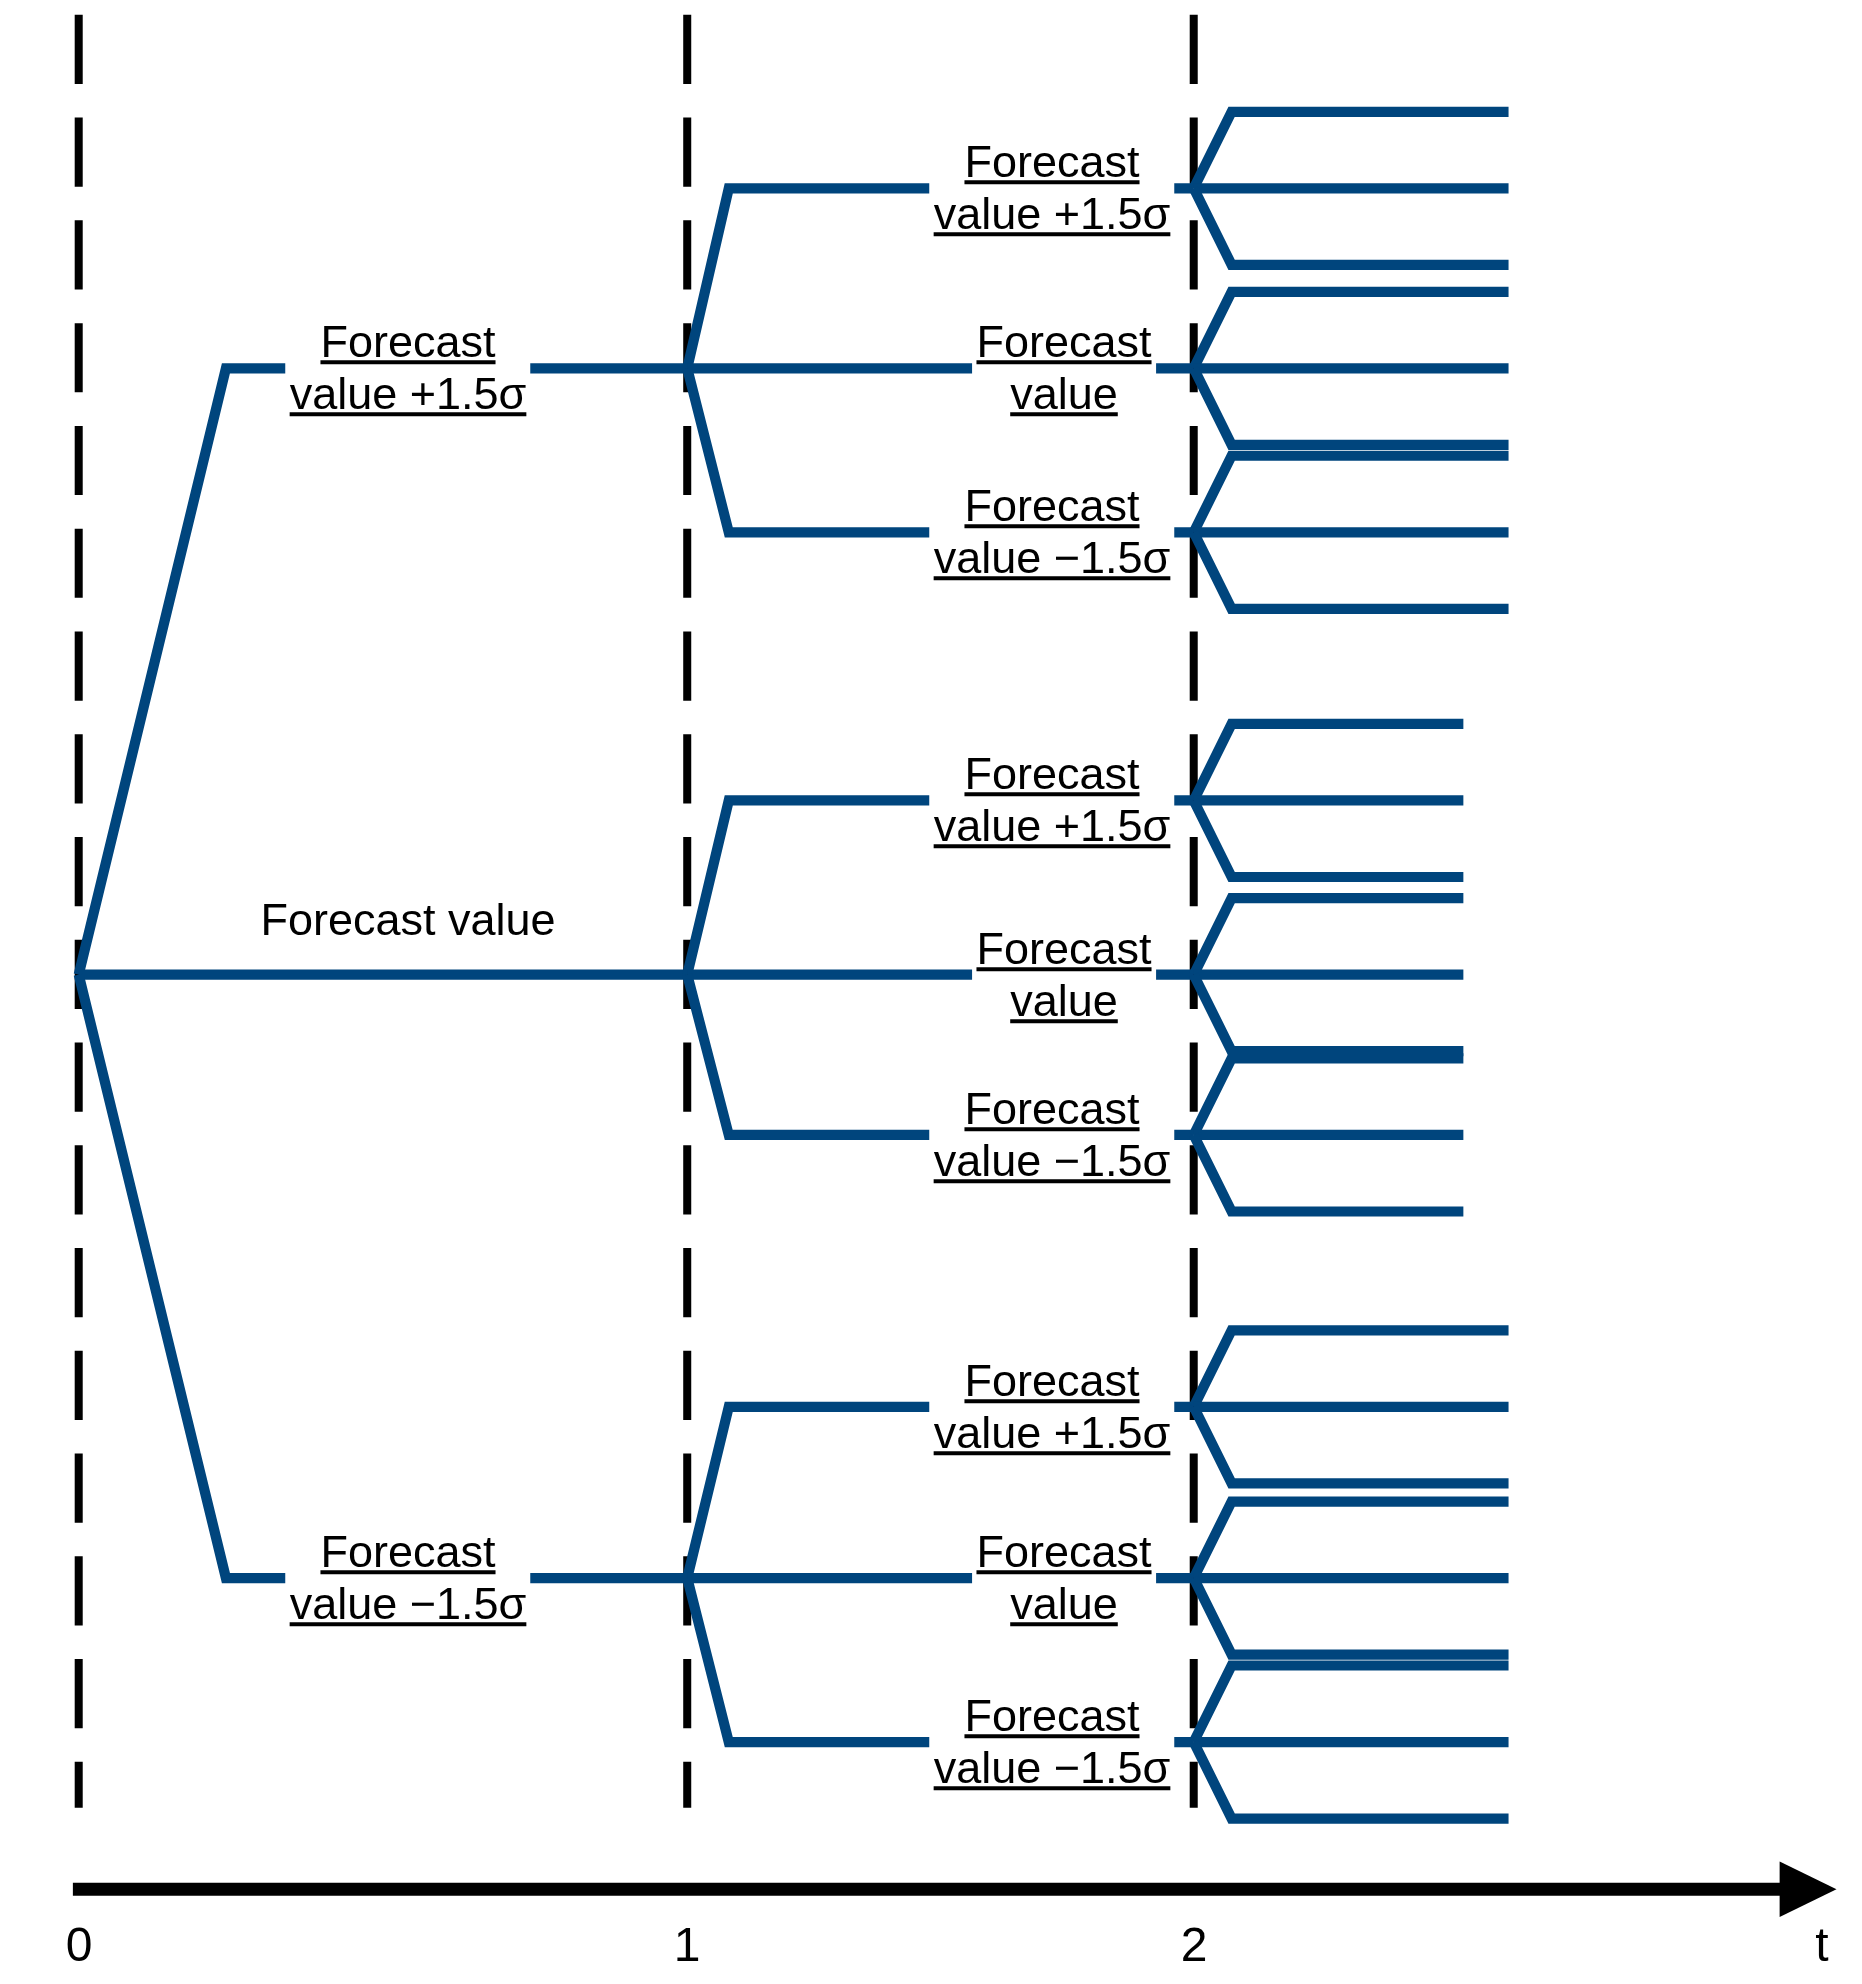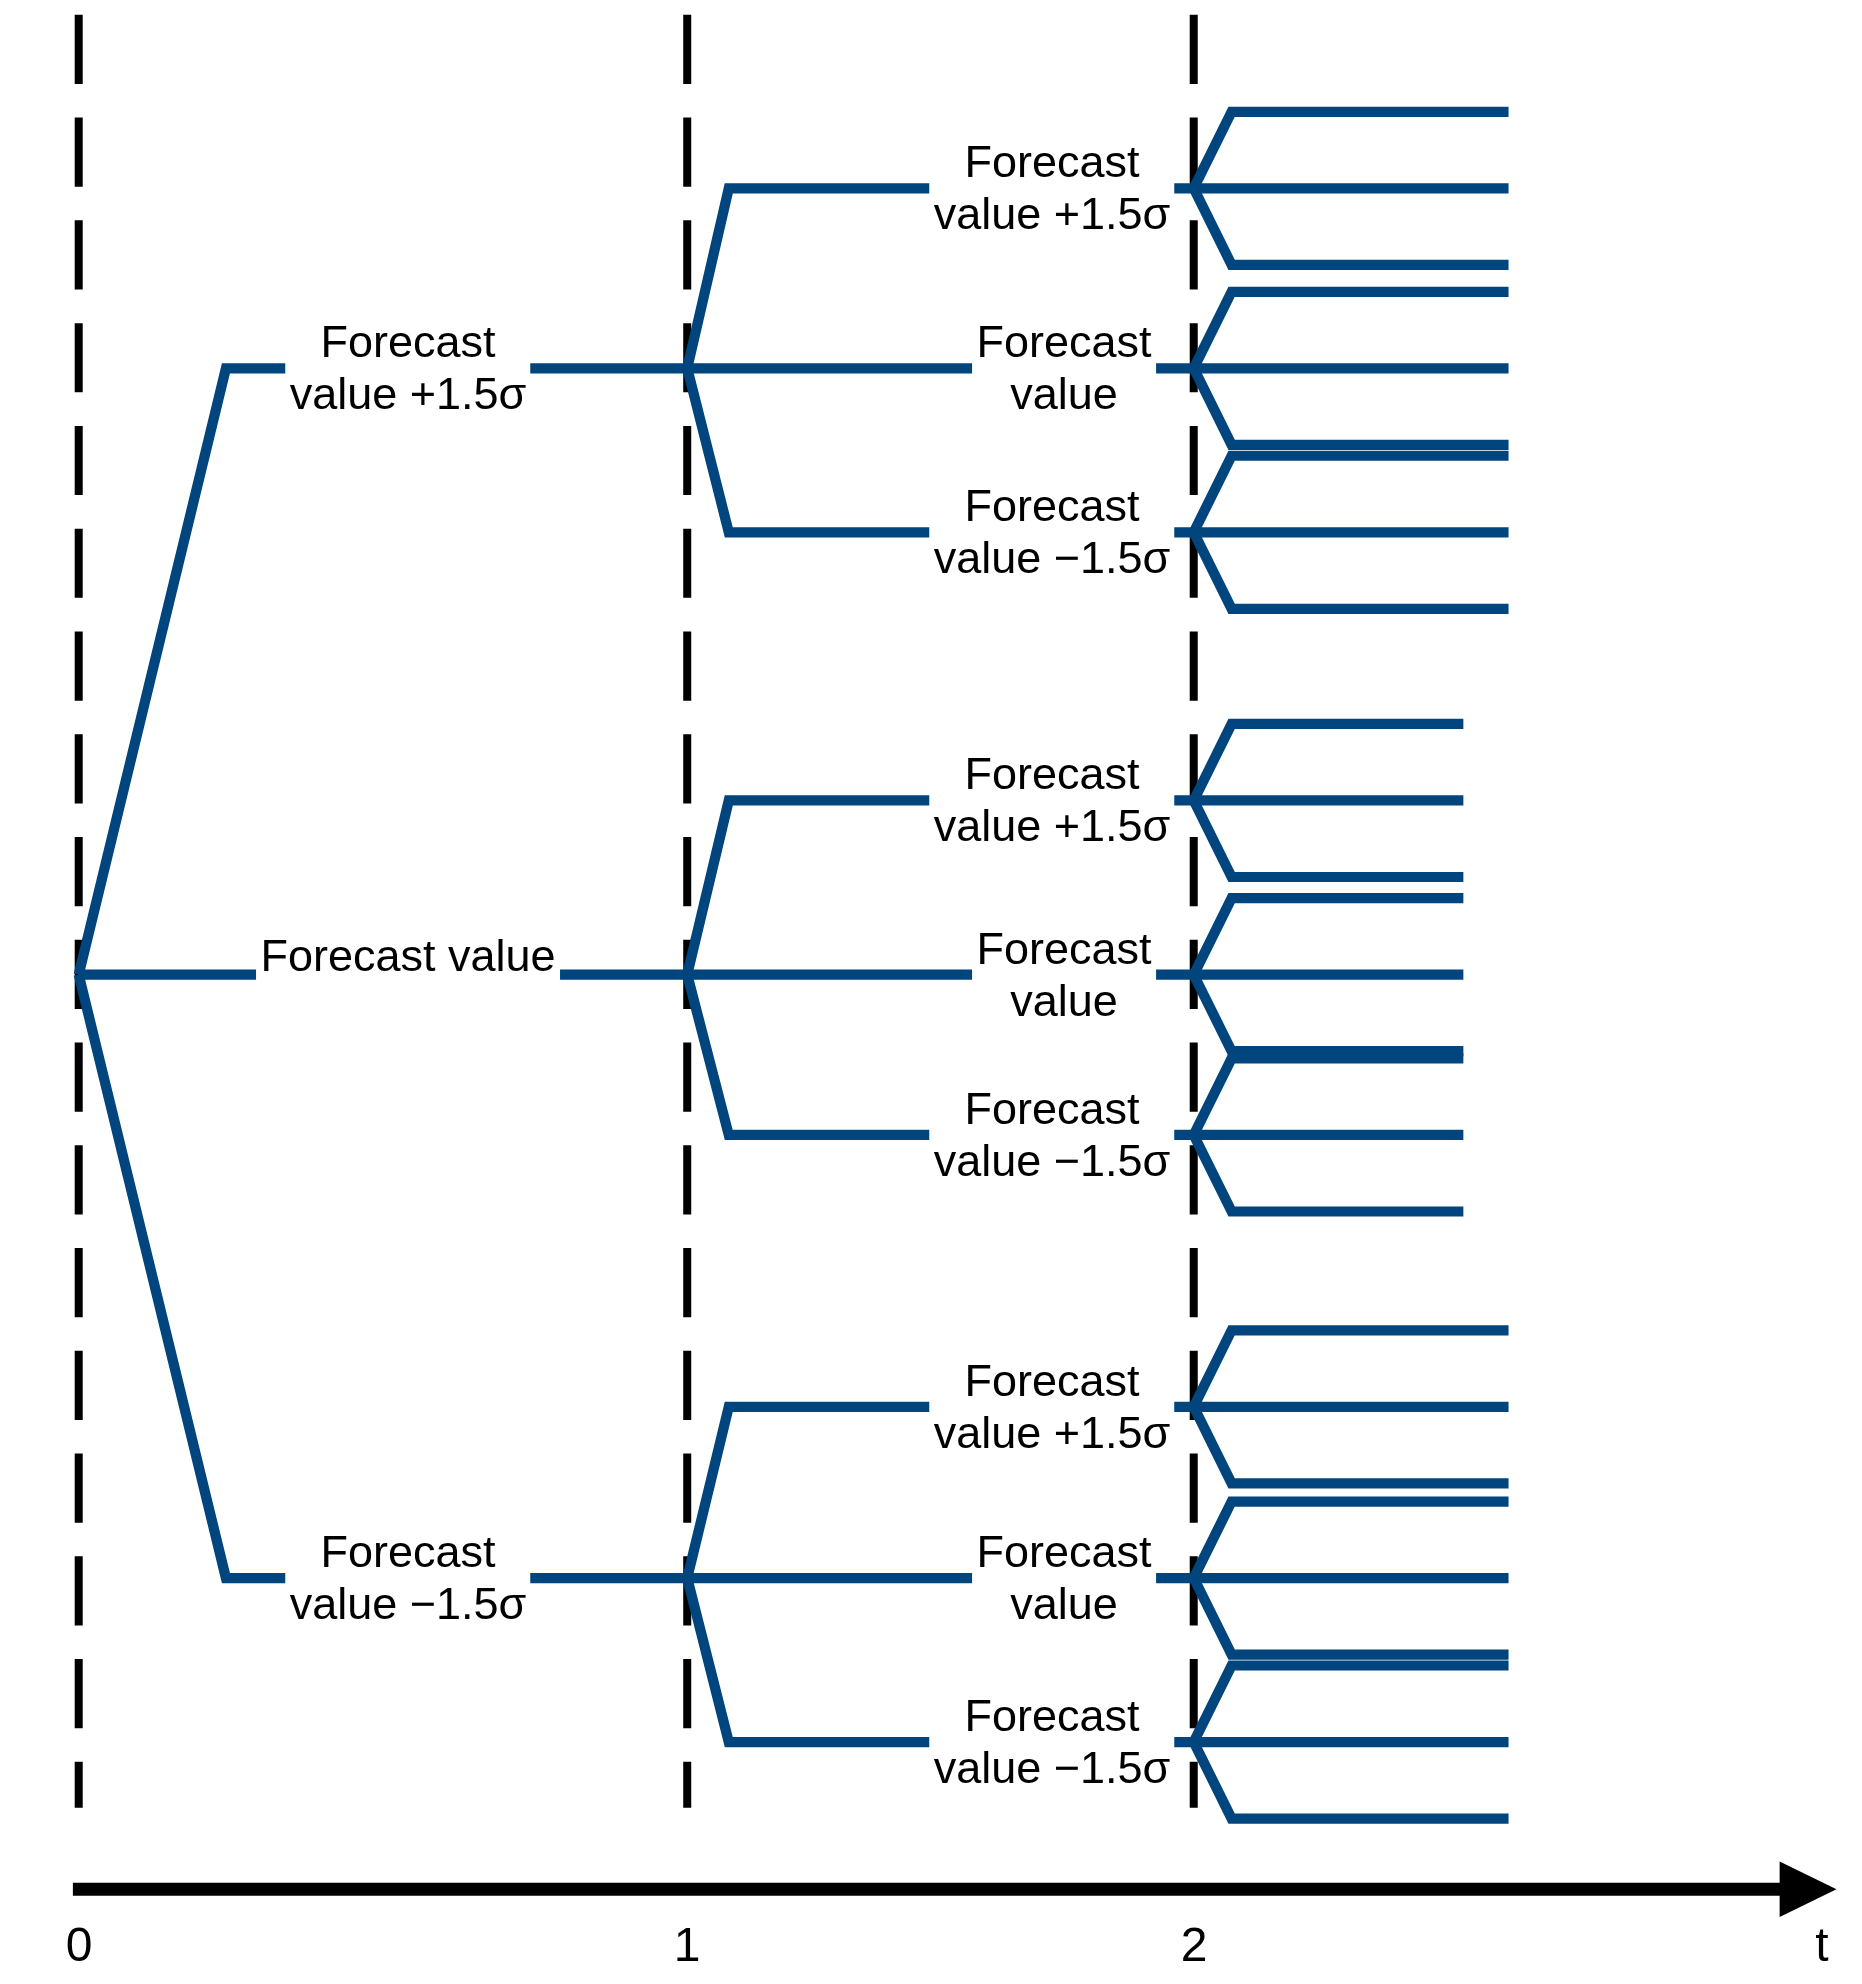--- a/index.html
+++ b/index.html
@@ -19,21 +19,21 @@
     font-family:"Liberation Sans", sans-serif;
     font-size:45px;
     line-height:1.12;
     text-align:center;
     white-space:nowrap;
     background:#ffffff;
     transform:translate(-50%,-50%);
     padding:0 4.4px;
     pointer-events:none;
   }
-  .node-label.two-line{line-height:1.15;}
+  .node-label.two-line{line-height:1.15;text-decoration:underline;}
   .axis-tick-label{
     position:absolute;
     color:#000000;
     font-family:"Liberation Sans", sans-serif;
     font-size:48px;
     text-align:center;
     transform:translate(-50%,0);
     white-space:nowrap;
   }
 </style>
@@ -93,21 +93,21 @@
         <line x1="100" y1="2592" x2="2448" y2="2592" stroke="#000000" stroke-width="18" stroke-linecap="butt"></line>
         <polygon points="2520,2592 2442,2554 2442,2630" fill="#000000"></polygon>
       </g>
   </svg>
 
   <div id="labels-layer">
       <div class="node-label two-line" style="left: 408px; top: 368px;">
         <div>Forecast</div>
         <div>value +1.5σ</div>
       </div>
-      <div class="node-label" style="left: 408px; top: 956px;">
+      <div class="node-label" style="left: 408px; top: 920px;">
         <div>Forecast value</div>
       </div>
       <div class="node-label two-line" style="left: 408px; top: 1578px;">
         <div>Forecast</div>
         <div>value −1.5σ</div>
       </div>
       <div class="node-label two-line" style="left: 1052px; top: 188px;">
         <div>Forecast</div>
         <div>value +1.5σ</div>
       </div>

